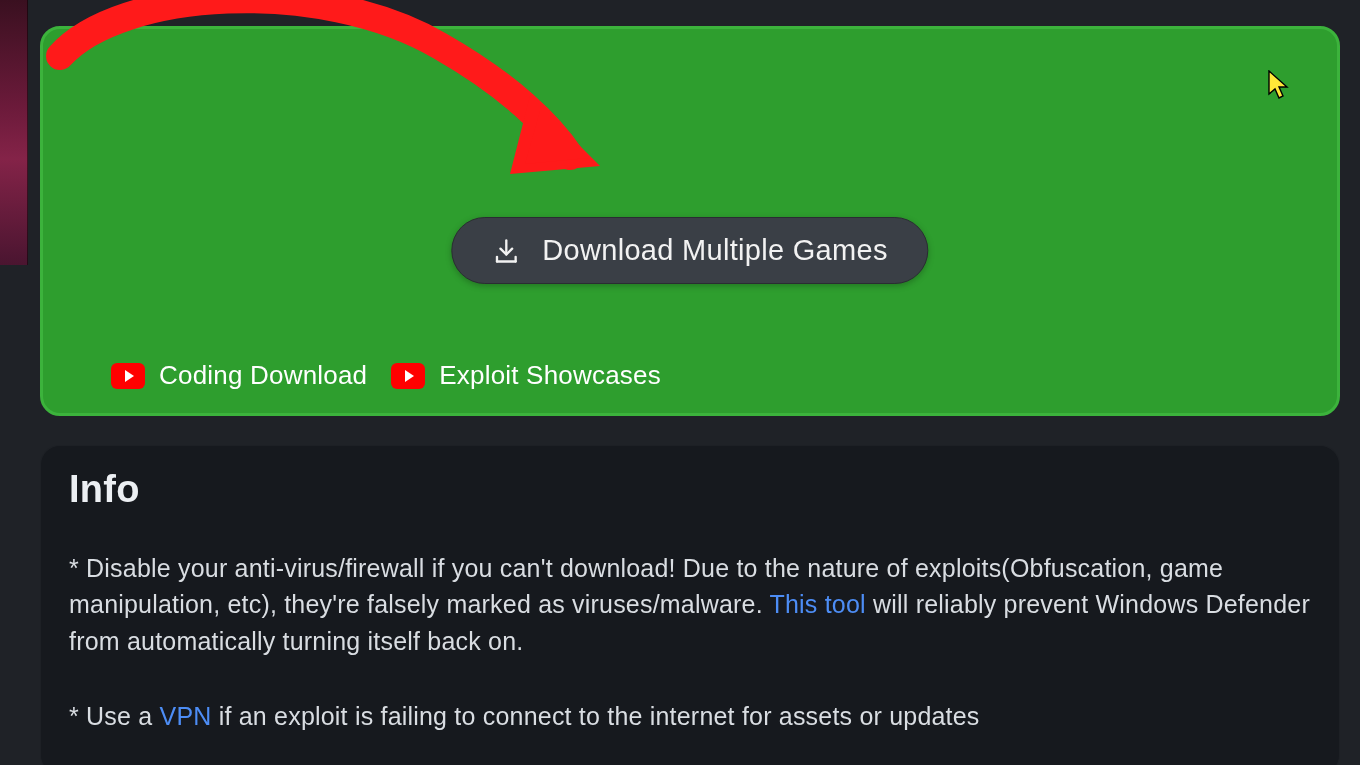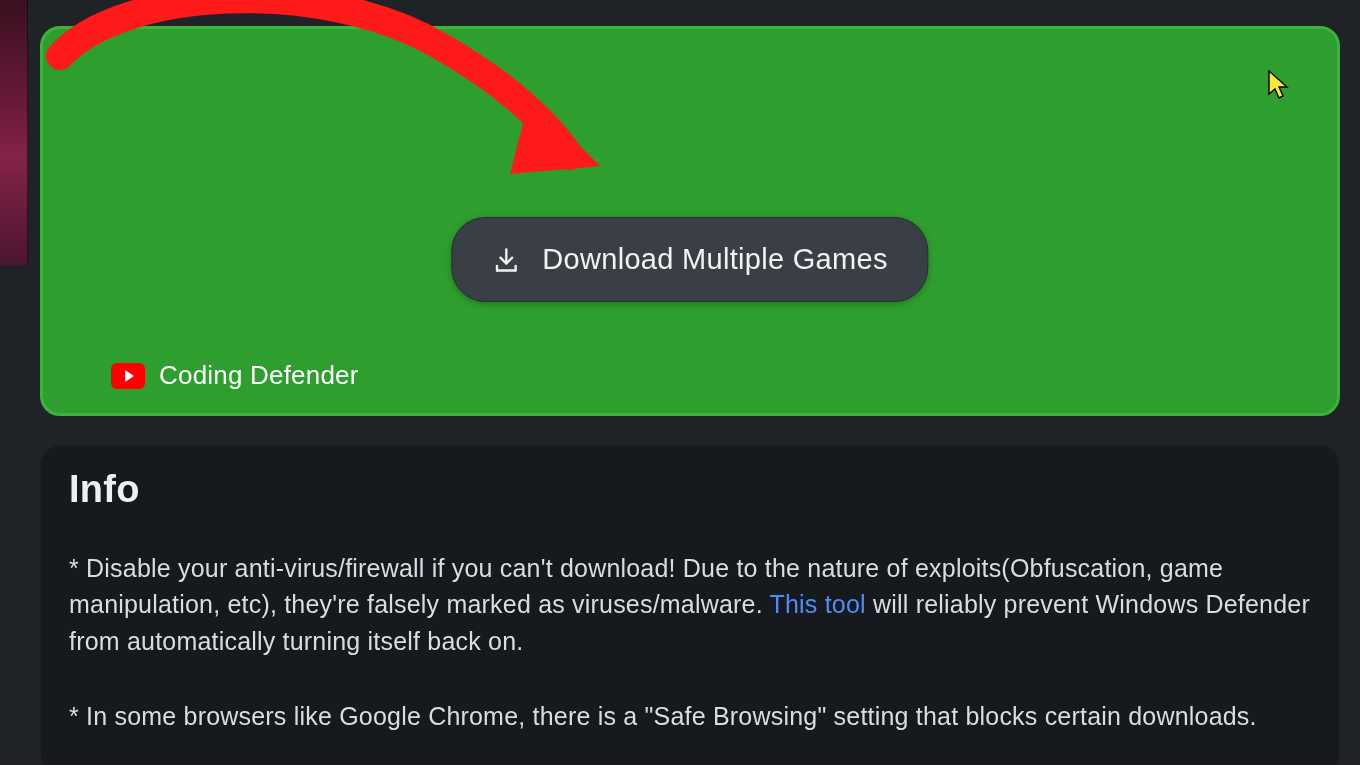--- a/index.html
+++ b/index.html
@@ -32,21 +32,21 @@
     z-index: 1;
   }
 
   .dl-button {
     position: absolute;
     left: 50%; top: 188px;
     transform: translateX(-50%);
     background: #3a3f46;
     border: 1px solid #2a2d32;
     border-radius: 34px;
-    padding: 25px 40px;
+    padding: 16px 40px;
     color: #f2f2f2;
     font-size: 29px;
     font-weight: 500;
     display: flex;
     align-items: center;
     gap: 22px;
     cursor: pointer;
     box-shadow: 0 2px 6px rgba(0,0,0,0.25);
     letter-spacing: 0.3px;
   }
@@ -146,39 +146,44 @@
       </svg>
     </span>
     <span>Download Multiple Games</span>
   </button>
 
   <div class="links-row">
     <div class="yt-link">
       <span class="yt-badge">
           <span class="yt-tri"></span>
         </span>
-      <span>Coding Defender</span>
+      <span>Coding Download</span>
+    </div>
+    <div class="yt-link">
+      <span class="yt-badge">
+          <span class="yt-tri"></span>
+        </span>
+      <span>Exploit Showcases</span>
     </div>
   </div>
 </div>
 
 <svg class="arrow-svg" viewBox="0 0 600 210">
   <path d="M 20 70 C 80 3, 280 -10, 400 60 C 470 100, 510 140, 530 170" stroke="#ff1a1a" stroke-width="28" fill="none" stroke-linecap="round"></path>
   <path d="M 490 110 L 560 180 L 470 188 Z" fill="#ff1a1a"></path>
   <path d="M 500 125 L 548 172 L 485 178" fill="#ff1a1a"></path>
 </svg>
 
 <div class="info-panel">
   <div class="info-title">Info</div>
 
   <p class="info-bullet">
     <span>* Disable your anti-virus/firewall if you can't download! Due to the nature of exploits(Obfuscation, game manipulation, etc), they're falsely marked as viruses/malware. </span><span class="info-link">This tool</span><span> will reliably prevent Windows Defender from automatically turning itself back on.</span>
   </p>
 
-  <p class="info-bullet">* In some browsers like Google Chrome, there is a "Safe Browsing" setting that blocks certain downloads.</p>
 
 
   <p class="info-bullet">
     <span>* Use a </span><span class="info-link">VPN</span><span> if an exploit is failing to connect to the internet for assets or updates</span>
   </p>
 </div>
 
 <div class="mouse-cursor">
   <svg width="22" height="30" viewBox="0 0 22 30">
     <path d="M1 1 L1 24 L7 19 L11 28 L15 26 L11 17 L19 17 Z" fill="#ffe838" stroke="#000" stroke-width="1.4"></path>

